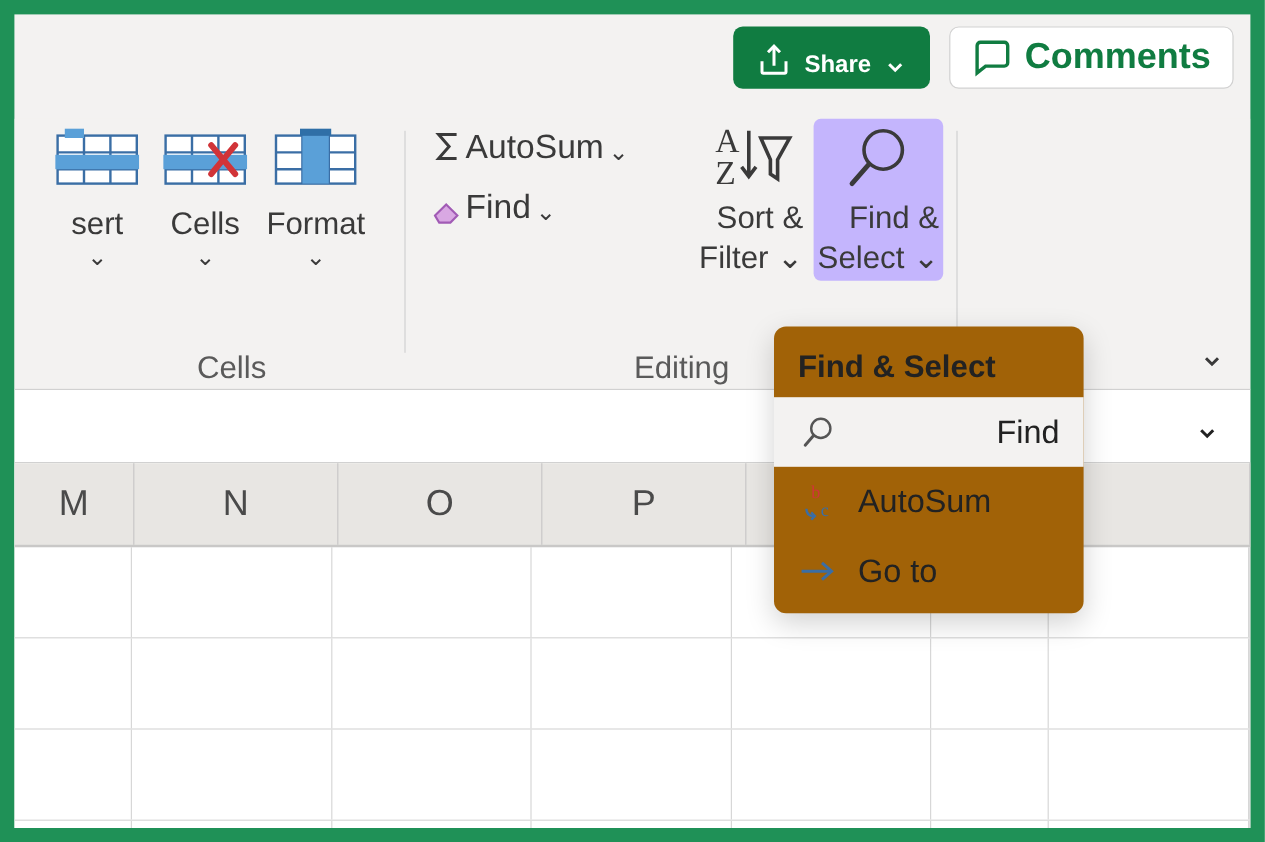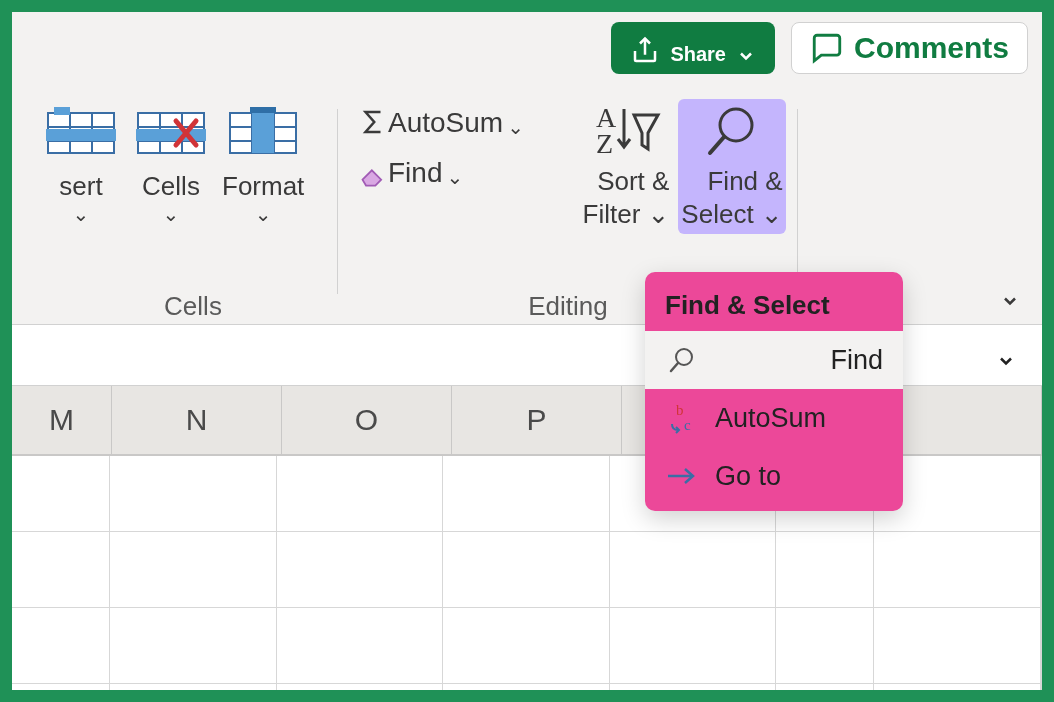--- a/index.html
+++ b/index.html
@@ -232,21 +232,21 @@
   .cell {
     border-right: 1px solid #d7d7d7;
   }
 
   
   .dropdown {
     position: absolute;
     left: 633px;
     top: 260px;
     width: 258px;
-    background: #ec4899;
+    background: #a16207;
     border-radius: 10px;
     box-shadow: 0 8px 24px rgba(0,0,0,0.18);
     padding-bottom: 6px;
     z-index: 50;
   }
   .dd-title {
     font-size: 26px;
     font-weight: 700;
     color: #222;
     padding: 18px 20px 10px 20px;

